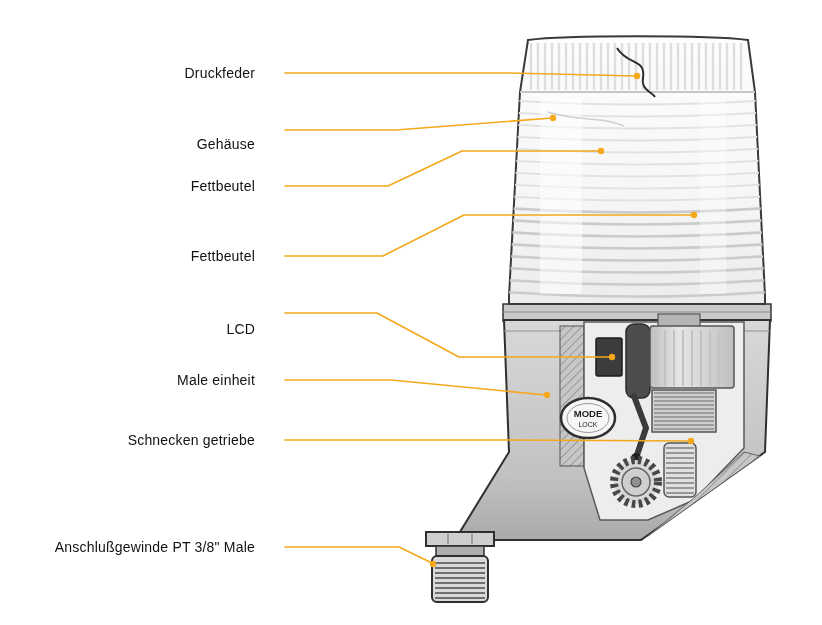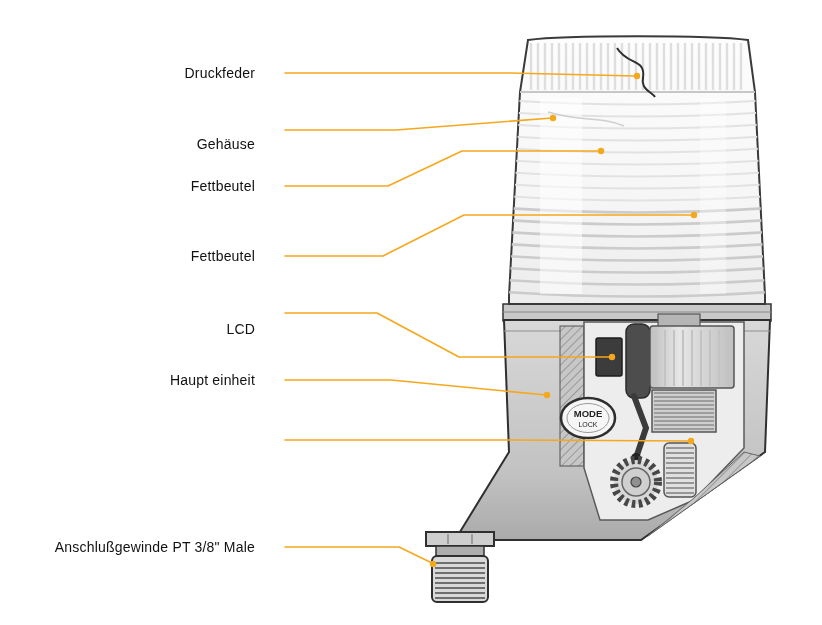--- a/index.html
+++ b/index.html
@@ -237,16 +237,17 @@
       <circle class="dot" cx="691" cy="441" r="3.2"></circle>
       <circle class="dot" cx="433" cy="564" r="3.2"></circle>
     </g>
   </svg>
 
   <div class="label" style="top:73px">Druckfeder</div>
   <div class="label" style="top:144px">Gehäuse</div>
   <div class="label" style="top:186px">Fettbeutel</div>
   <div class="label" style="top:256px">Fettbeutel</div>
   <div class="label" style="top:329px">LCD</div>
-  <div class="label" style="top:380px">Haupt einheit</div>
+  <div class="label" style="top:380px">Male einheit</div>
+  <div class="label" style="top:440px">Schnecken getriebe</div>
   <div class="label" style="top:547px">Anschlußgewinde PT 3/8" Male</div>
 
 </div>
 
 </body></html>

